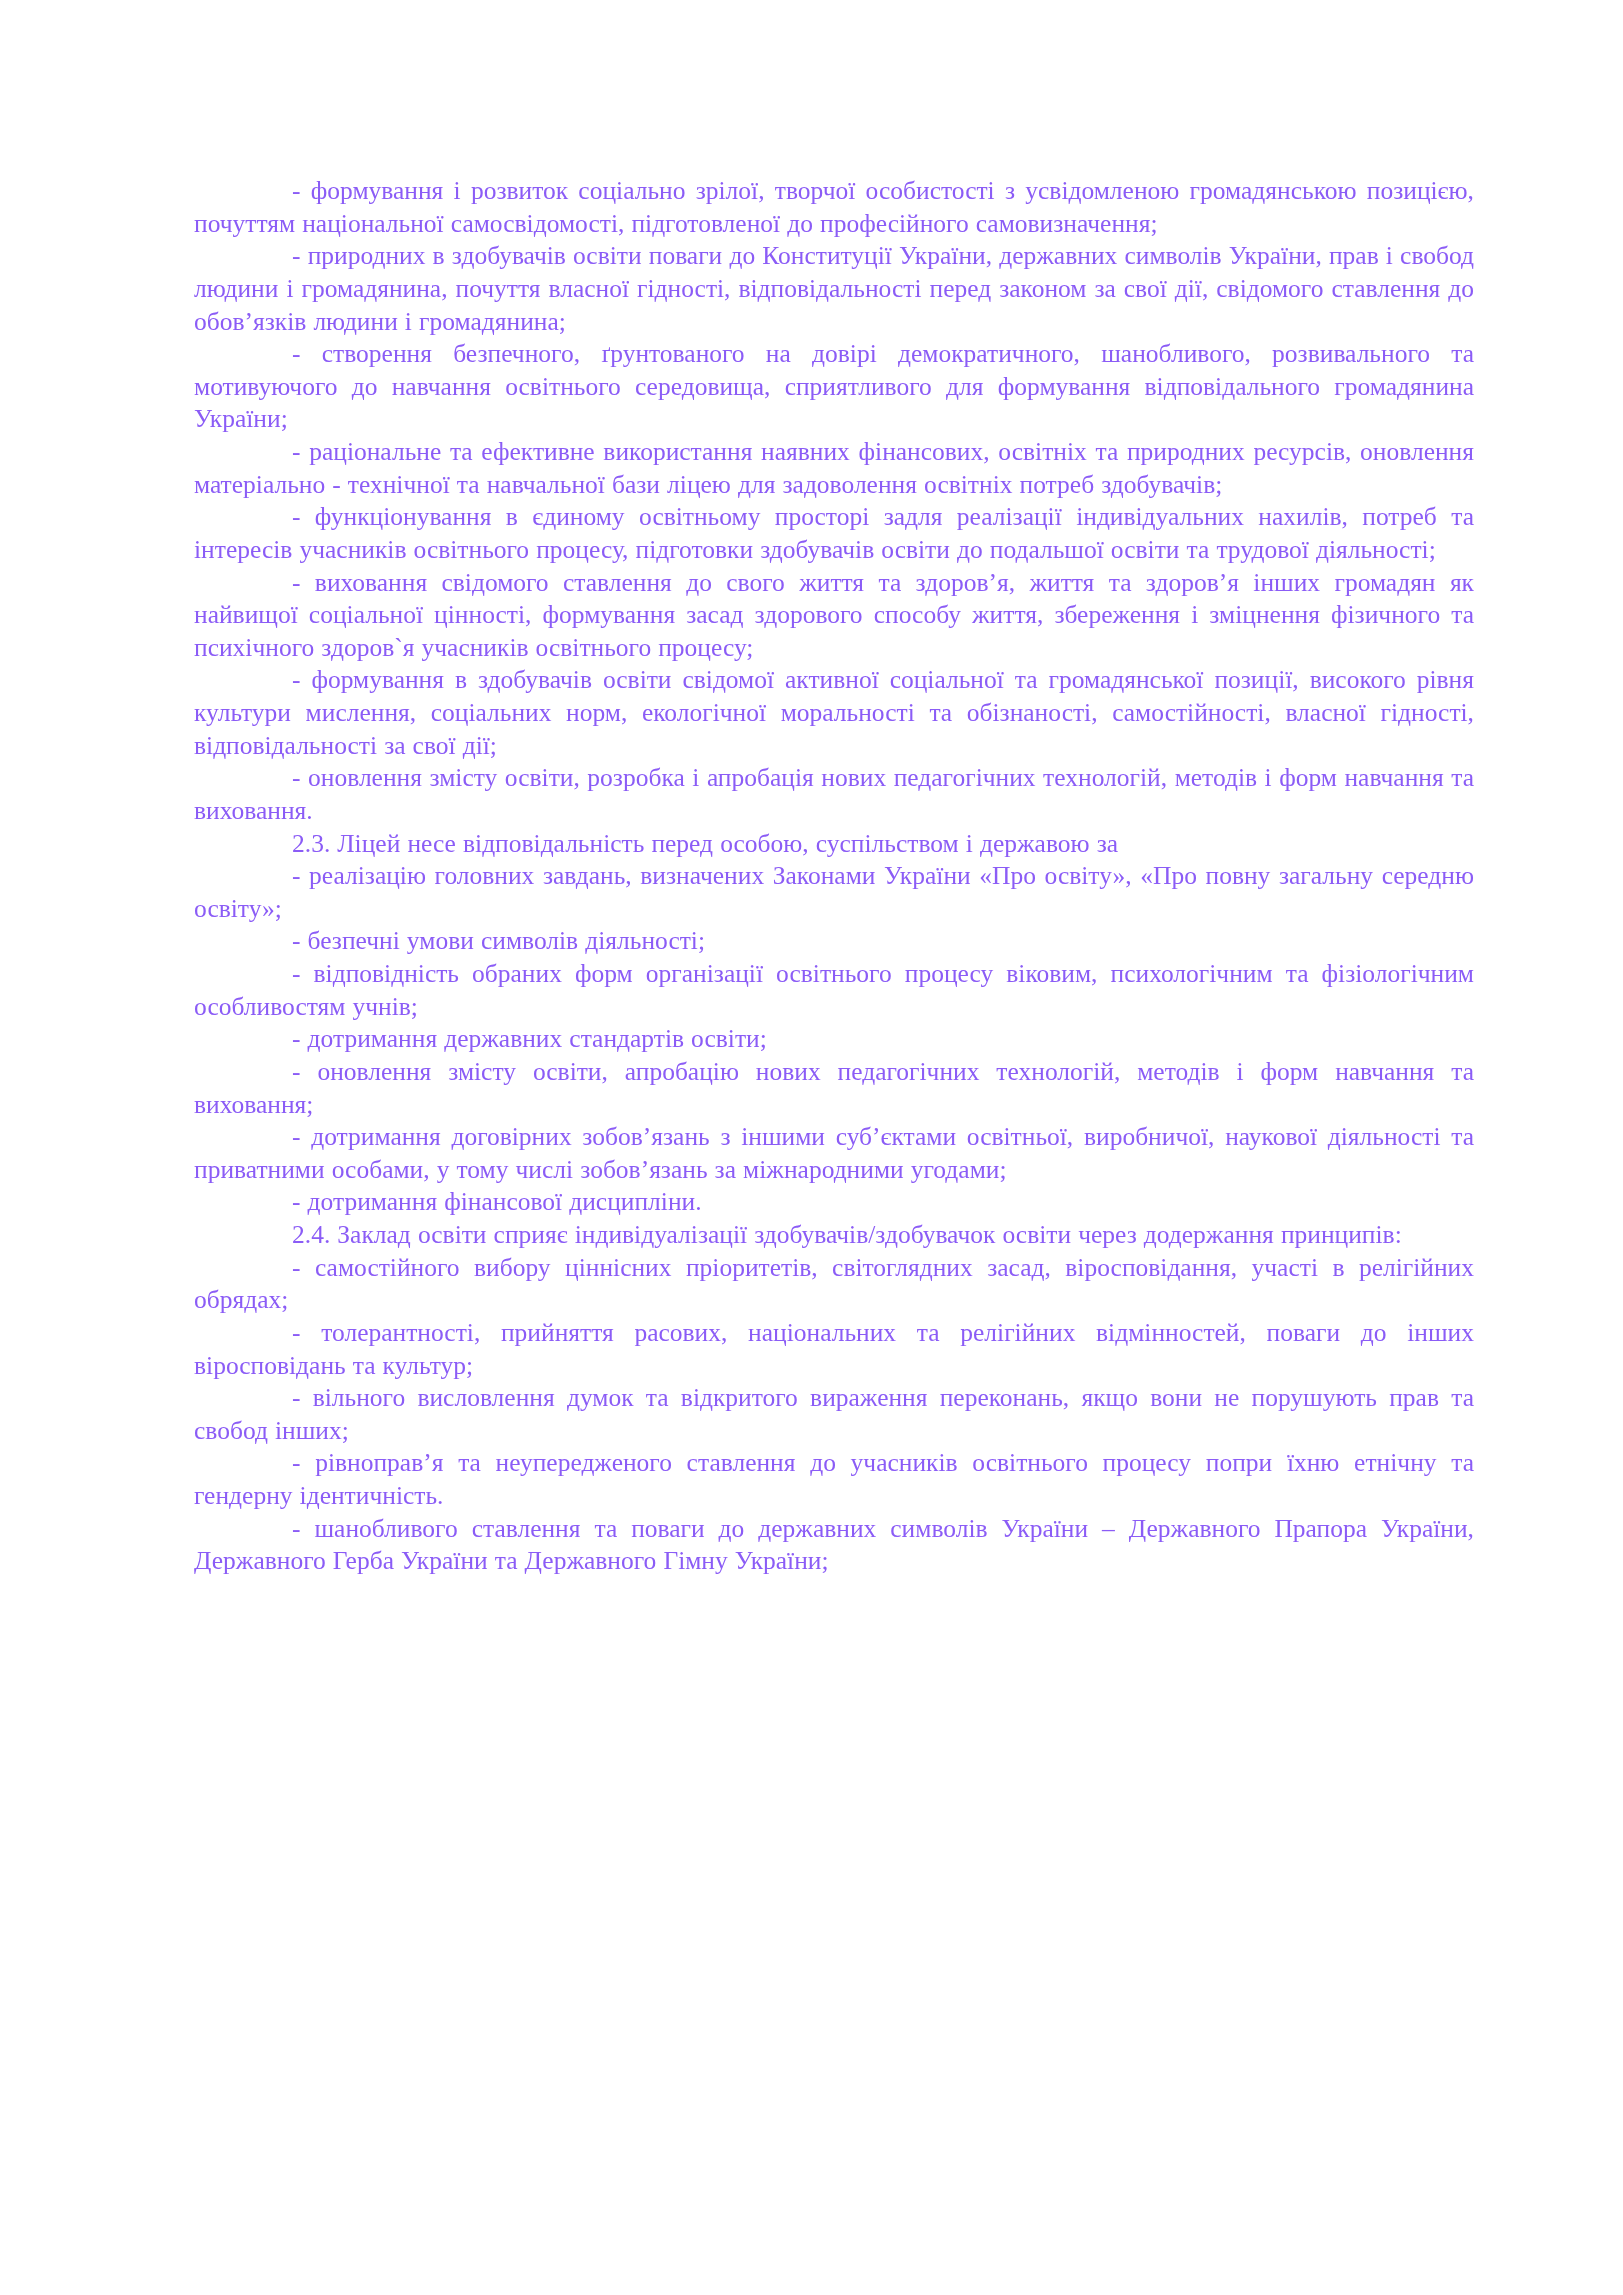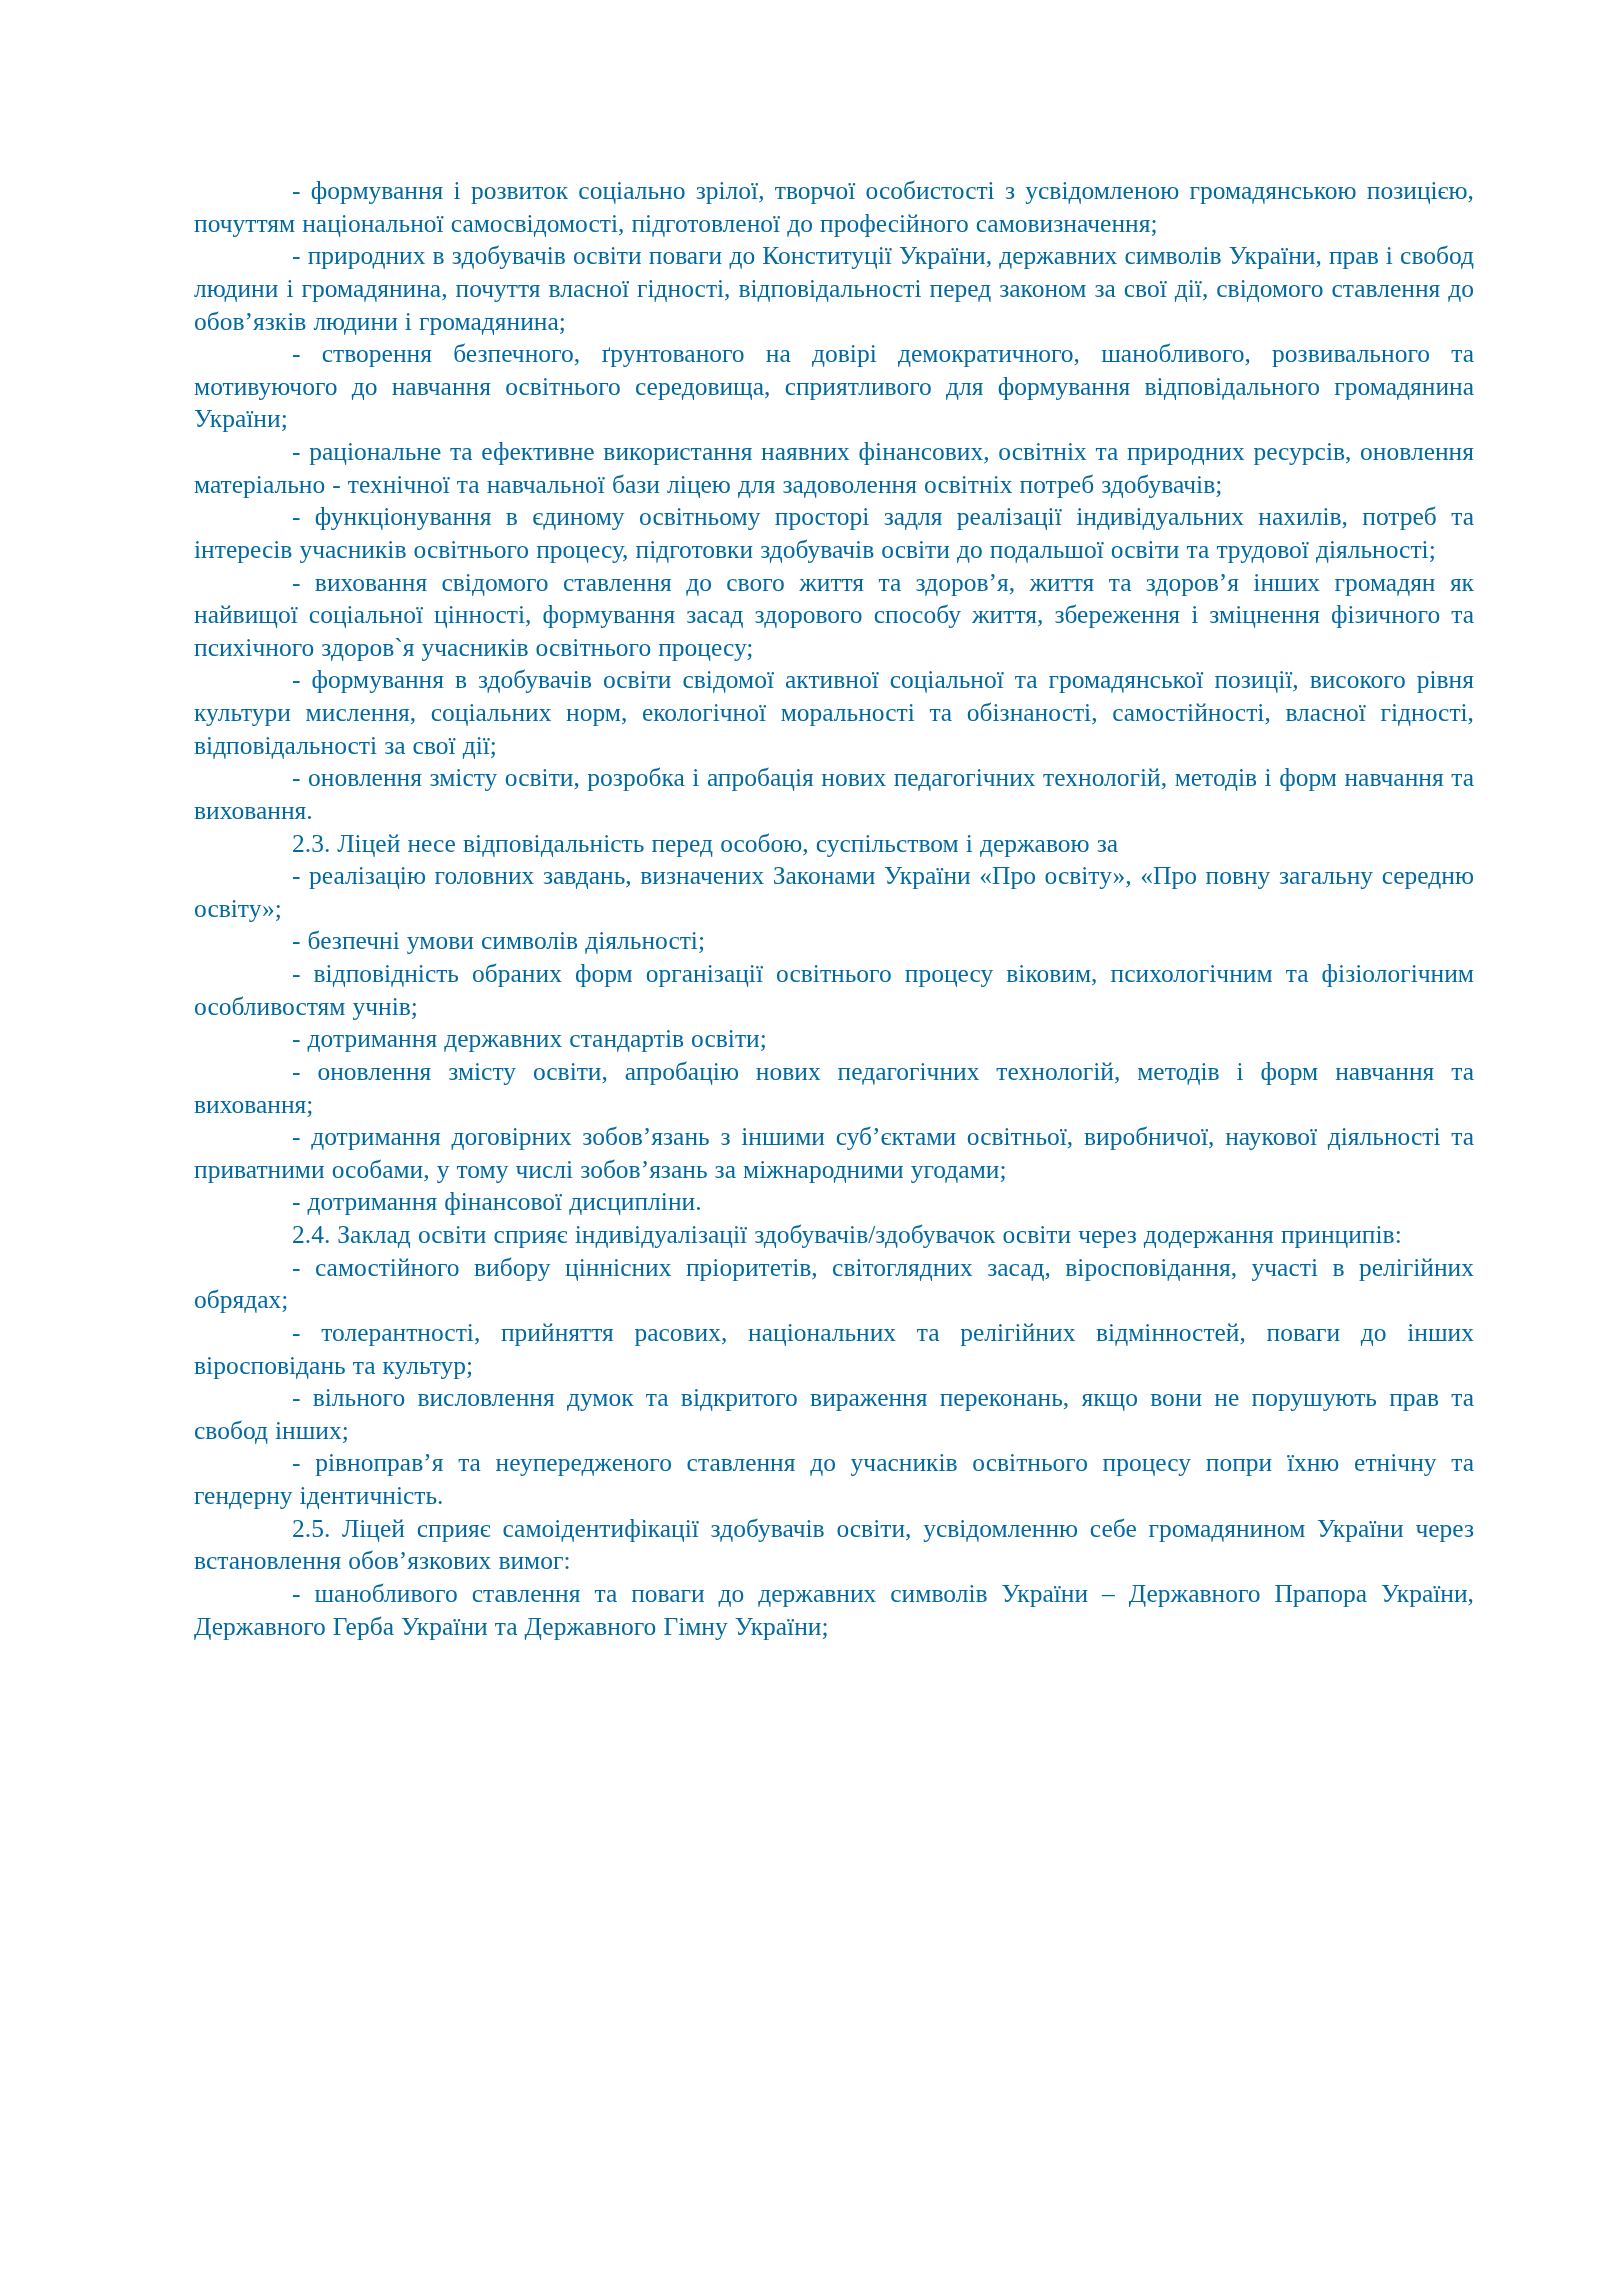--- a/index.html
+++ b/index.html
@@ -11,21 +11,21 @@
   .page {
     position: relative;
     width: 1623px;
     min-height: 2295px;
     box-sizing: border-box;
     background: #ffffff;
     padding: 175px 149px 144px 194px;
     font-family: "Liberation Serif", "DejaVu Serif", serif;
     font-size: 25.5px;
     line-height: 1.28;
-    color: #0369a1;
+    color: #8b5cf6;
   }
   .doc-paragraph {
     margin: 0;
     text-align: justify;
     text-indent: 98px;
     word-spacing: 0.7px;
   }
 </style>
 </head>
 <body>
@@ -45,16 +45,15 @@
   <p class="doc-paragraph">- відповідність обраних форм організації освітнього процесу віковим, психологічним та фізіологічним особливостям учнів;</p>
   <p class="doc-paragraph">- дотримання державних стандартів освіти;</p>
   <p class="doc-paragraph">- оновлення змісту освіти, апробацію нових педагогічних технологій, методів і форм навчання та виховання;</p>
   <p class="doc-paragraph">- дотримання договірних зобов’язань з іншими суб’єктами освітньої, виробничої, наукової діяльності та приватними особами, у тому числі зобов’язань за міжнародними угодами;</p>
   <p class="doc-paragraph">- дотримання фінансової дисципліни.</p>
   <p class="doc-paragraph">2.4. Заклад освіти сприяє індивідуалізації здобувачів/здобувачок освіти через додержання принципів:</p>
   <p class="doc-paragraph">- самостійного вибору ціннісних пріоритетів, світоглядних засад, віросповідання, участі в релігійних обрядах;</p>
   <p class="doc-paragraph">- толерантності, прийняття расових, національних та релігійних відмінностей, поваги до інших віросповідань та культур;</p>
   <p class="doc-paragraph">- вільного висловлення думок та відкритого вираження переконань, якщо вони не порушують прав та свобод інших;</p>
   <p class="doc-paragraph">- рівноправ’я та неупередженого ставлення до учасників освітнього процесу попри їхню етнічну та гендерну ідентичність.</p>
-  <p class="doc-paragraph">2.5. Ліцей сприяє самоідентифікації здобувачів освіти, усвідомленню себе громадянином України через встановлення обов’язкових вимог:</p>
   <p class="doc-paragraph">- шанобливого ставлення та поваги до державних символів України – Державного Прапора України, Державного Герба України та Державного Гімну України;</p>
 </div>
 
 
 </body></html>

